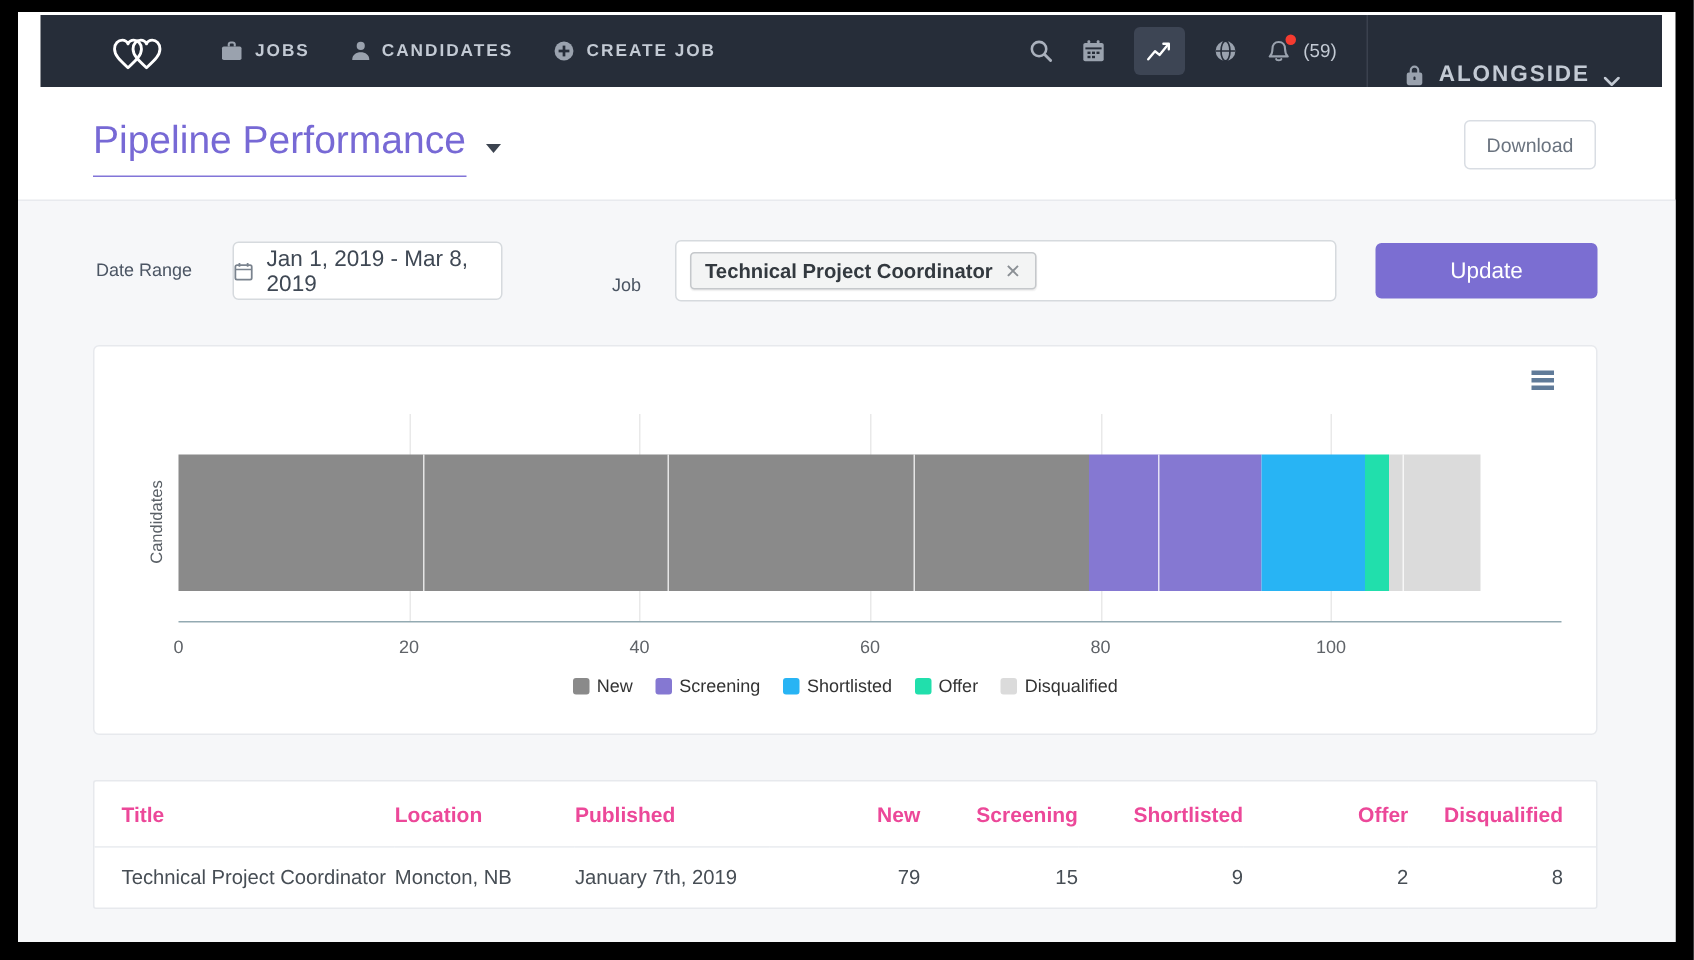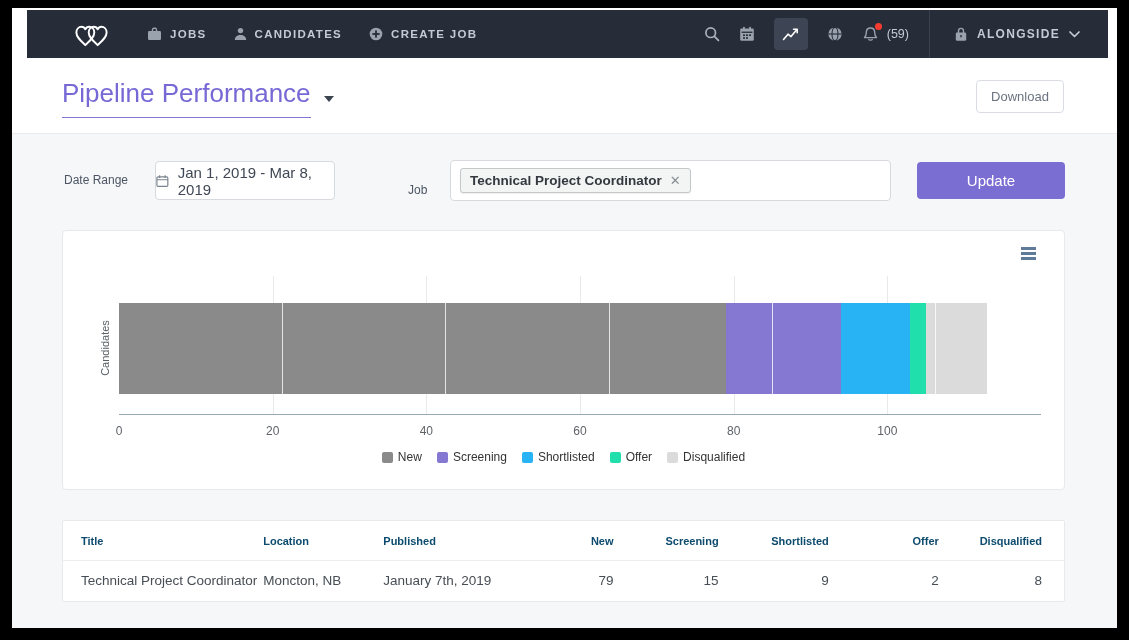--- a/index.html
+++ b/index.html
@@ -14,21 +14,21 @@
   .logo { display:flex; align-items:center; margin-right:10px; cursor:pointer; }
   .nav-item { display:flex; align-items:center; gap:8px; color:#c3cad4; font-size:11.5px; font-weight:700; letter-spacing:1.3px; cursor:pointer; }
   .nav-right { margin-left:auto; display:flex; align-items:center; height:100%; }
   .nav-icons { display:flex; align-items:center; gap:19px; padding-right:20px; }
   .icon-btn { display:flex; align-items:center; justify-content:center; cursor:pointer; }
   .chart-active { background:#3d4554; border-radius:4px; width:34px; height:32px; }
   .bell-wrap { position:relative; }
   .bell-dot { position:absolute; top:-3px; right:-3px; width:7px; height:7px; border-radius:50%; background:#f53b30; }
   .notif-count { color:#c3cad4; font-size:12.5px; margin-left:-11px; margin-right:0; }
   .nav-divider { width:1px; height:48px; background:#3a414e; }
-  .account { display:flex; align-items:center; gap:9px; padding:0 28px 0 24px; color:#c3cad4; font-size:12px; font-weight:700; letter-spacing:1.3px; cursor:pointer; height:100%; }
+  .account { display:flex; align-items:flex-end; gap:9px; padding:0 28px 0 24px; color:#c3cad4; font-size:15px; font-weight:700; letter-spacing:1.3px; cursor:pointer; height:100%; }
 
   
   .title { position:absolute; left:50px; top:70px; font-size:26px; color:#7769d5; display:flex; align-items:center; cursor:pointer; z-index:2; }
   .title-text { border-bottom:1px solid #8275d8; padding-bottom:8px; }
   .title-caret { width:0; height:0; border-left:5px solid transparent; border-right:5px solid transparent; border-top:6px solid #3c4450; margin-left:13px; margin-top:2px; }
   .download-btn { position:absolute; right:53px; top:72px; width:88px; height:33px; background:#fff; border:1px solid #d9dde3; border-radius:4px; color:#6a737f; font-size:13px; display:flex; align-items:center; justify-content:center; cursor:pointer; z-index:2; }
   .hdr-divider { position:absolute; left:0; right:0; top:125px; height:1px; background:#e8eaee; }
 
   
   .filter-label { position:absolute; font-size:12px; color:#4b5563; z-index:2; }
@@ -53,21 +53,21 @@
   .bar-grid-over { position:absolute; top:0; height:100%; width:1px; background:rgba(255,255,255,0.78); }
   .x-ticks { position:absolute; left:56px; top:193px; width:922px; height:16px; }
   .tick { position:absolute; transform:translateX(-50%); font-size:12px; color:#5f6368; }
   .legend { position:absolute; left:0; right:0; top:219px; display:flex; justify-content:center; align-items:center; gap:15px; }
   .legend-item { display:flex; align-items:center; gap:5px; font-size:12px; color:#333; cursor:pointer; }
   .swatch { width:11px; height:11px; border-radius:2px; display:inline-block; }
 
   
   .table-card { position:absolute; left:50px; top:512px; width:1003px; background:#fff; border:1px solid #e7e9ed; border-radius:2px; z-index:2; }
   .table-card table { width:100%; border-collapse:collapse; table-layout:fixed; }
-  .table-card th { padding:14px 0 13px 0; font-size:11px; color:#0c4a6e; font-weight:700; border-bottom:1px solid #eceef1; }
+  .table-card th { padding:14px 0 13px 0; font-size:14px; color:#ec4899; font-weight:700; border-bottom:1px solid #eceef1; }
   .table-card td { padding:12px 0 13px 0; font-size:13.5px; color:#474e55; }
   .table-card th:nth-child(1), .table-card td:nth-child(1) { width:20%; padding-left:18px; }
   .table-card th:nth-child(2), .table-card td:nth-child(2) { width:12%; }
   .table-card th:nth-child(3), .table-card td:nth-child(3) { width:13%; }
   .table-card th:nth-child(4), .table-card td:nth-child(4) { width:10%; }
   .table-card th:nth-child(5), .table-card td:nth-child(5) { width:10.5%; }
   .table-card th:nth-child(6), .table-card td:nth-child(6) { width:11%; }
   .table-card th:nth-child(7), .table-card td:nth-child(7) { width:11%; }
   .table-card th:nth-child(8), .table-card td:nth-child(8) { width:12.5%; padding-right:22px; }
 </style>

